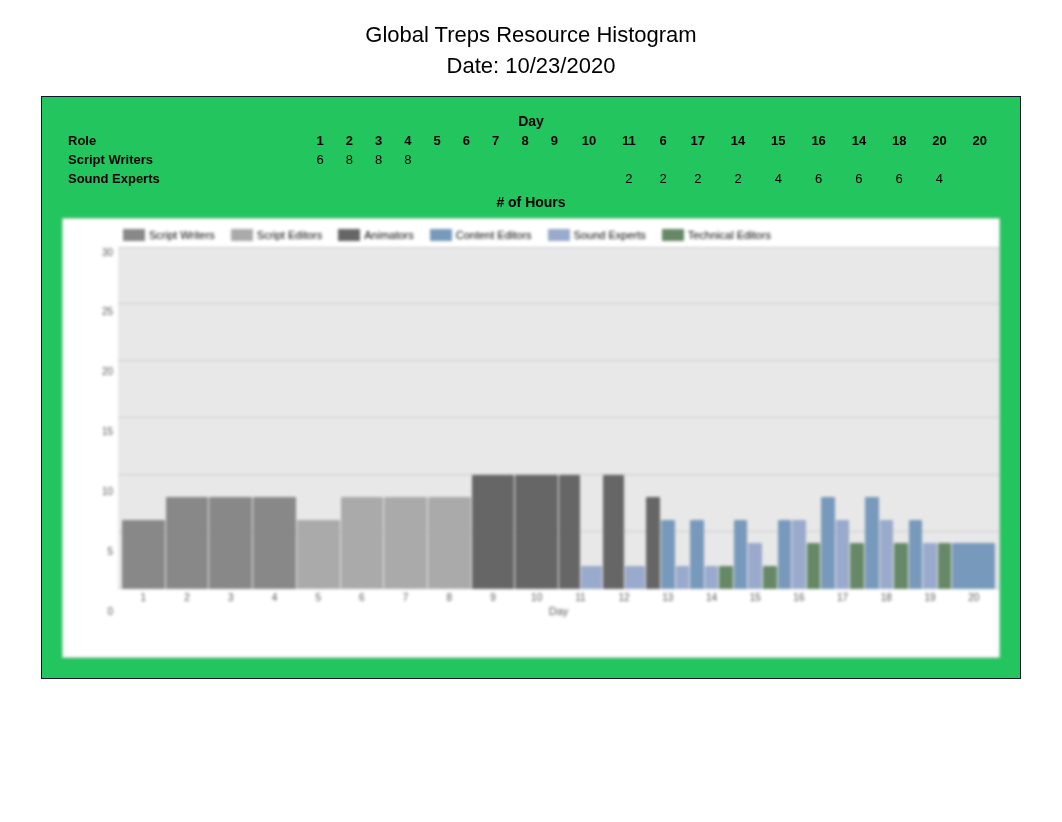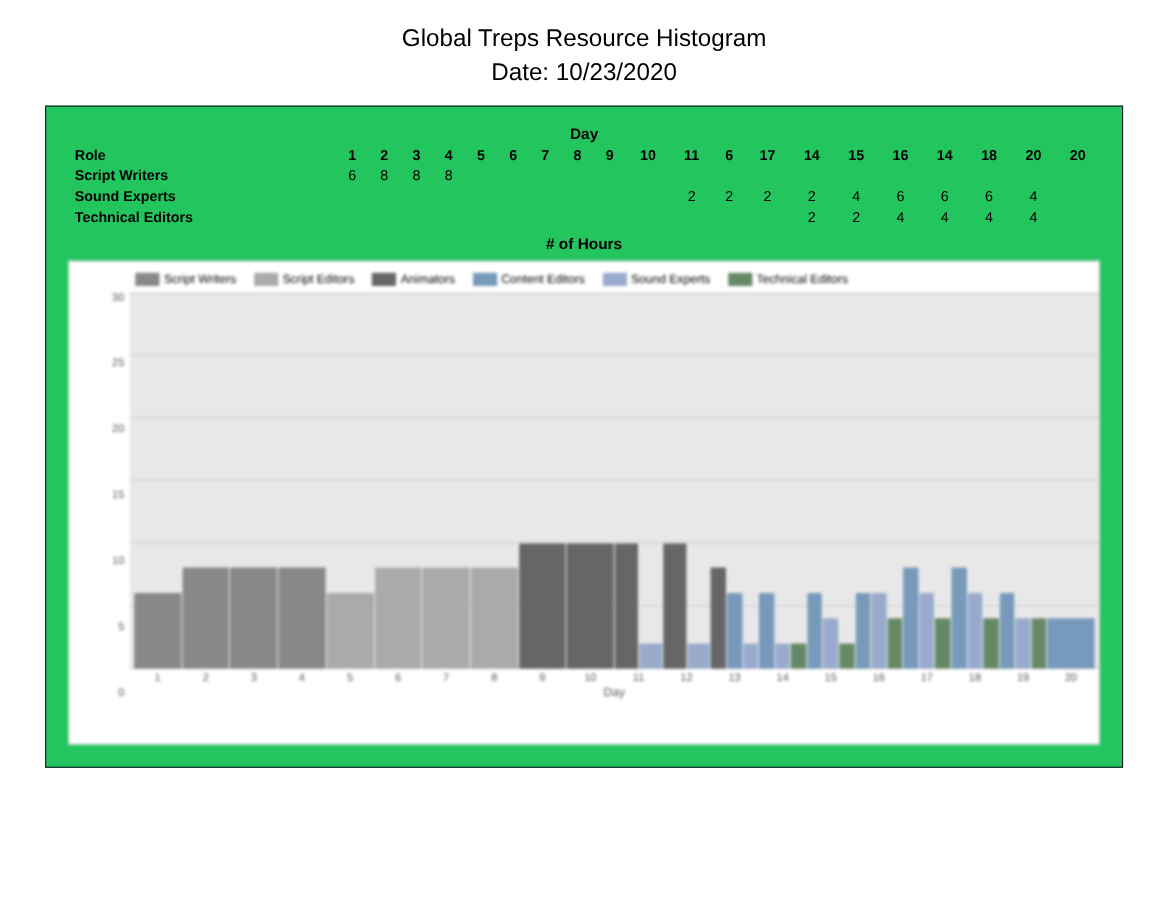--- a/index.html
+++ b/index.html
@@ -254,43 +254,20 @@
             <td>2</td>
             <td>2</td>
             <td>2</td>
             <td>4</td>
             <td>6</td>
             <td>6</td>
             <td>6</td>
             <td>4</td>
             <td></td>
           </tr>
-          <tr>
-            <td class="role-col">Technical Editors</td>
-            <td></td>
-            <td></td>
-            <td></td>
-            <td></td>
-            <td></td>
-            <td></td>
-            <td></td>
-            <td></td>
-            <td></td>
-            <td></td>
-            <td></td>
-            <td></td>
-            <td></td>
-            <td>2</td>
-            <td>2</td>
-            <td>4</td>
-            <td>4</td>
-            <td>4</td>
-            <td>4</td>
-            <td></td>
-          </tr>
         </tbody>
     </table>
     <div class="hours-label"># of Hours</div>
   </div>
 
   <div class="chart-container">
     <div class="chart-inner">
 
       <div class="chart-legend" id="chart-legend">
           <div class="legend-item">

